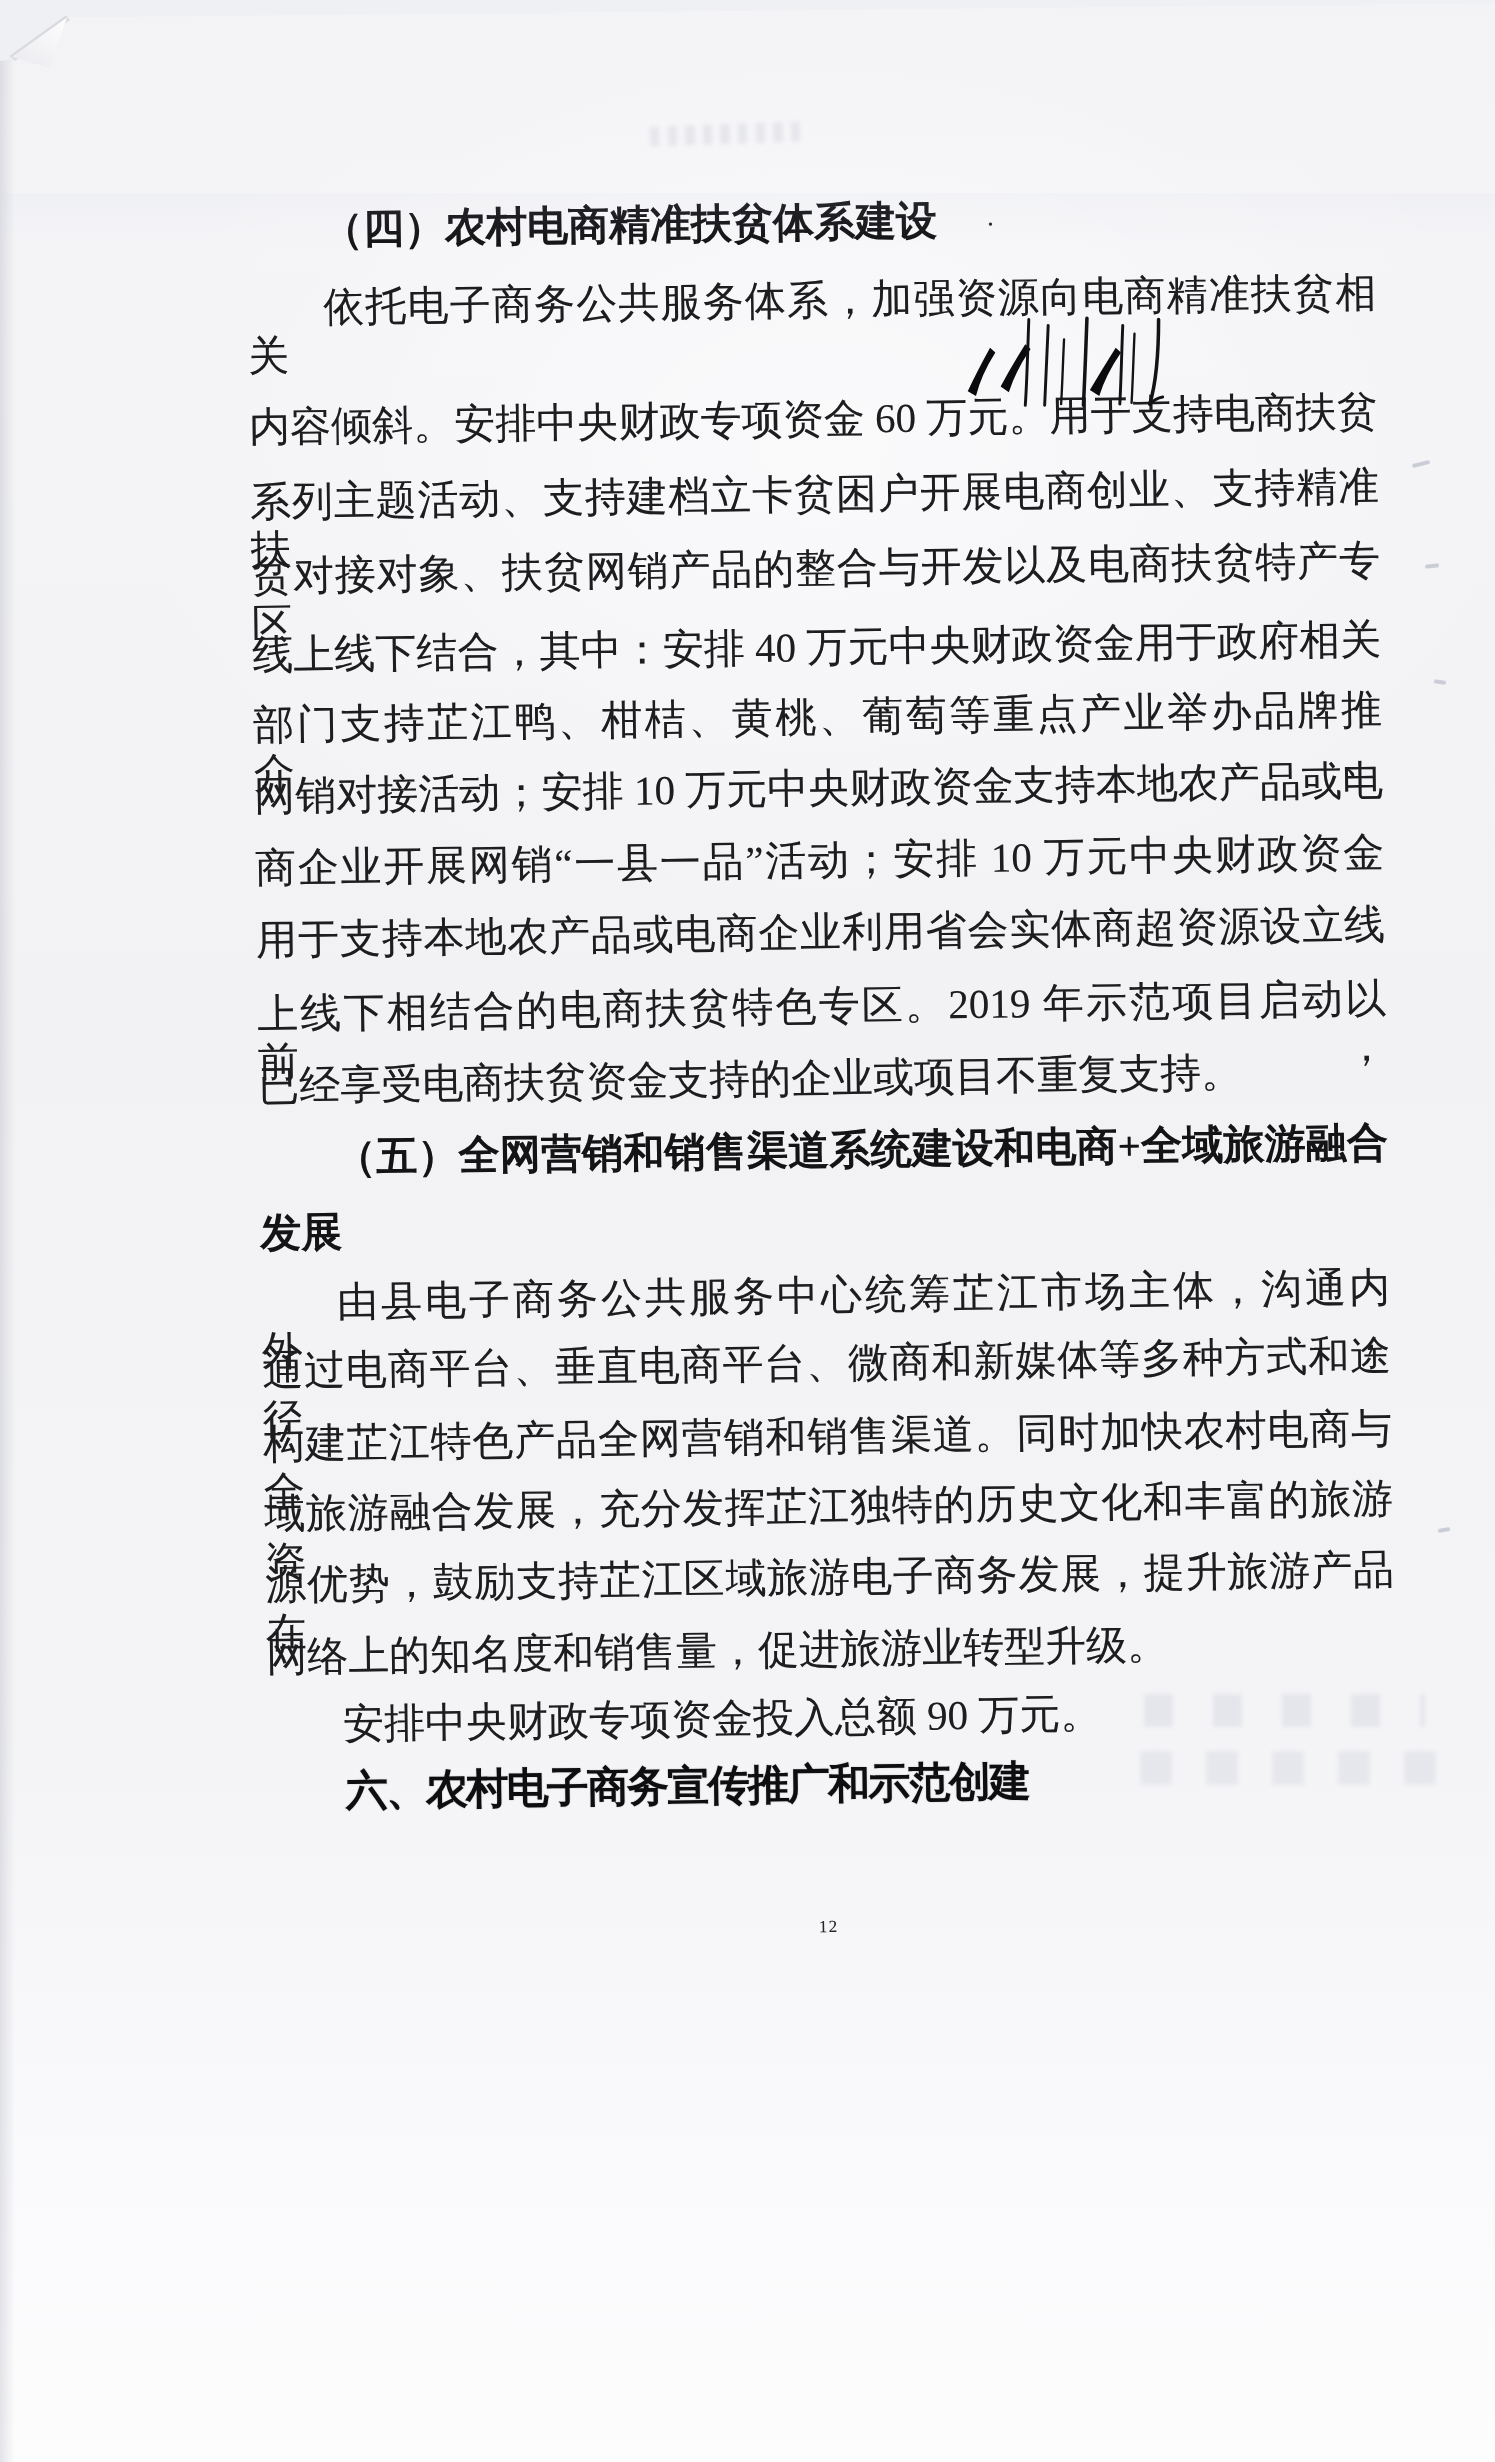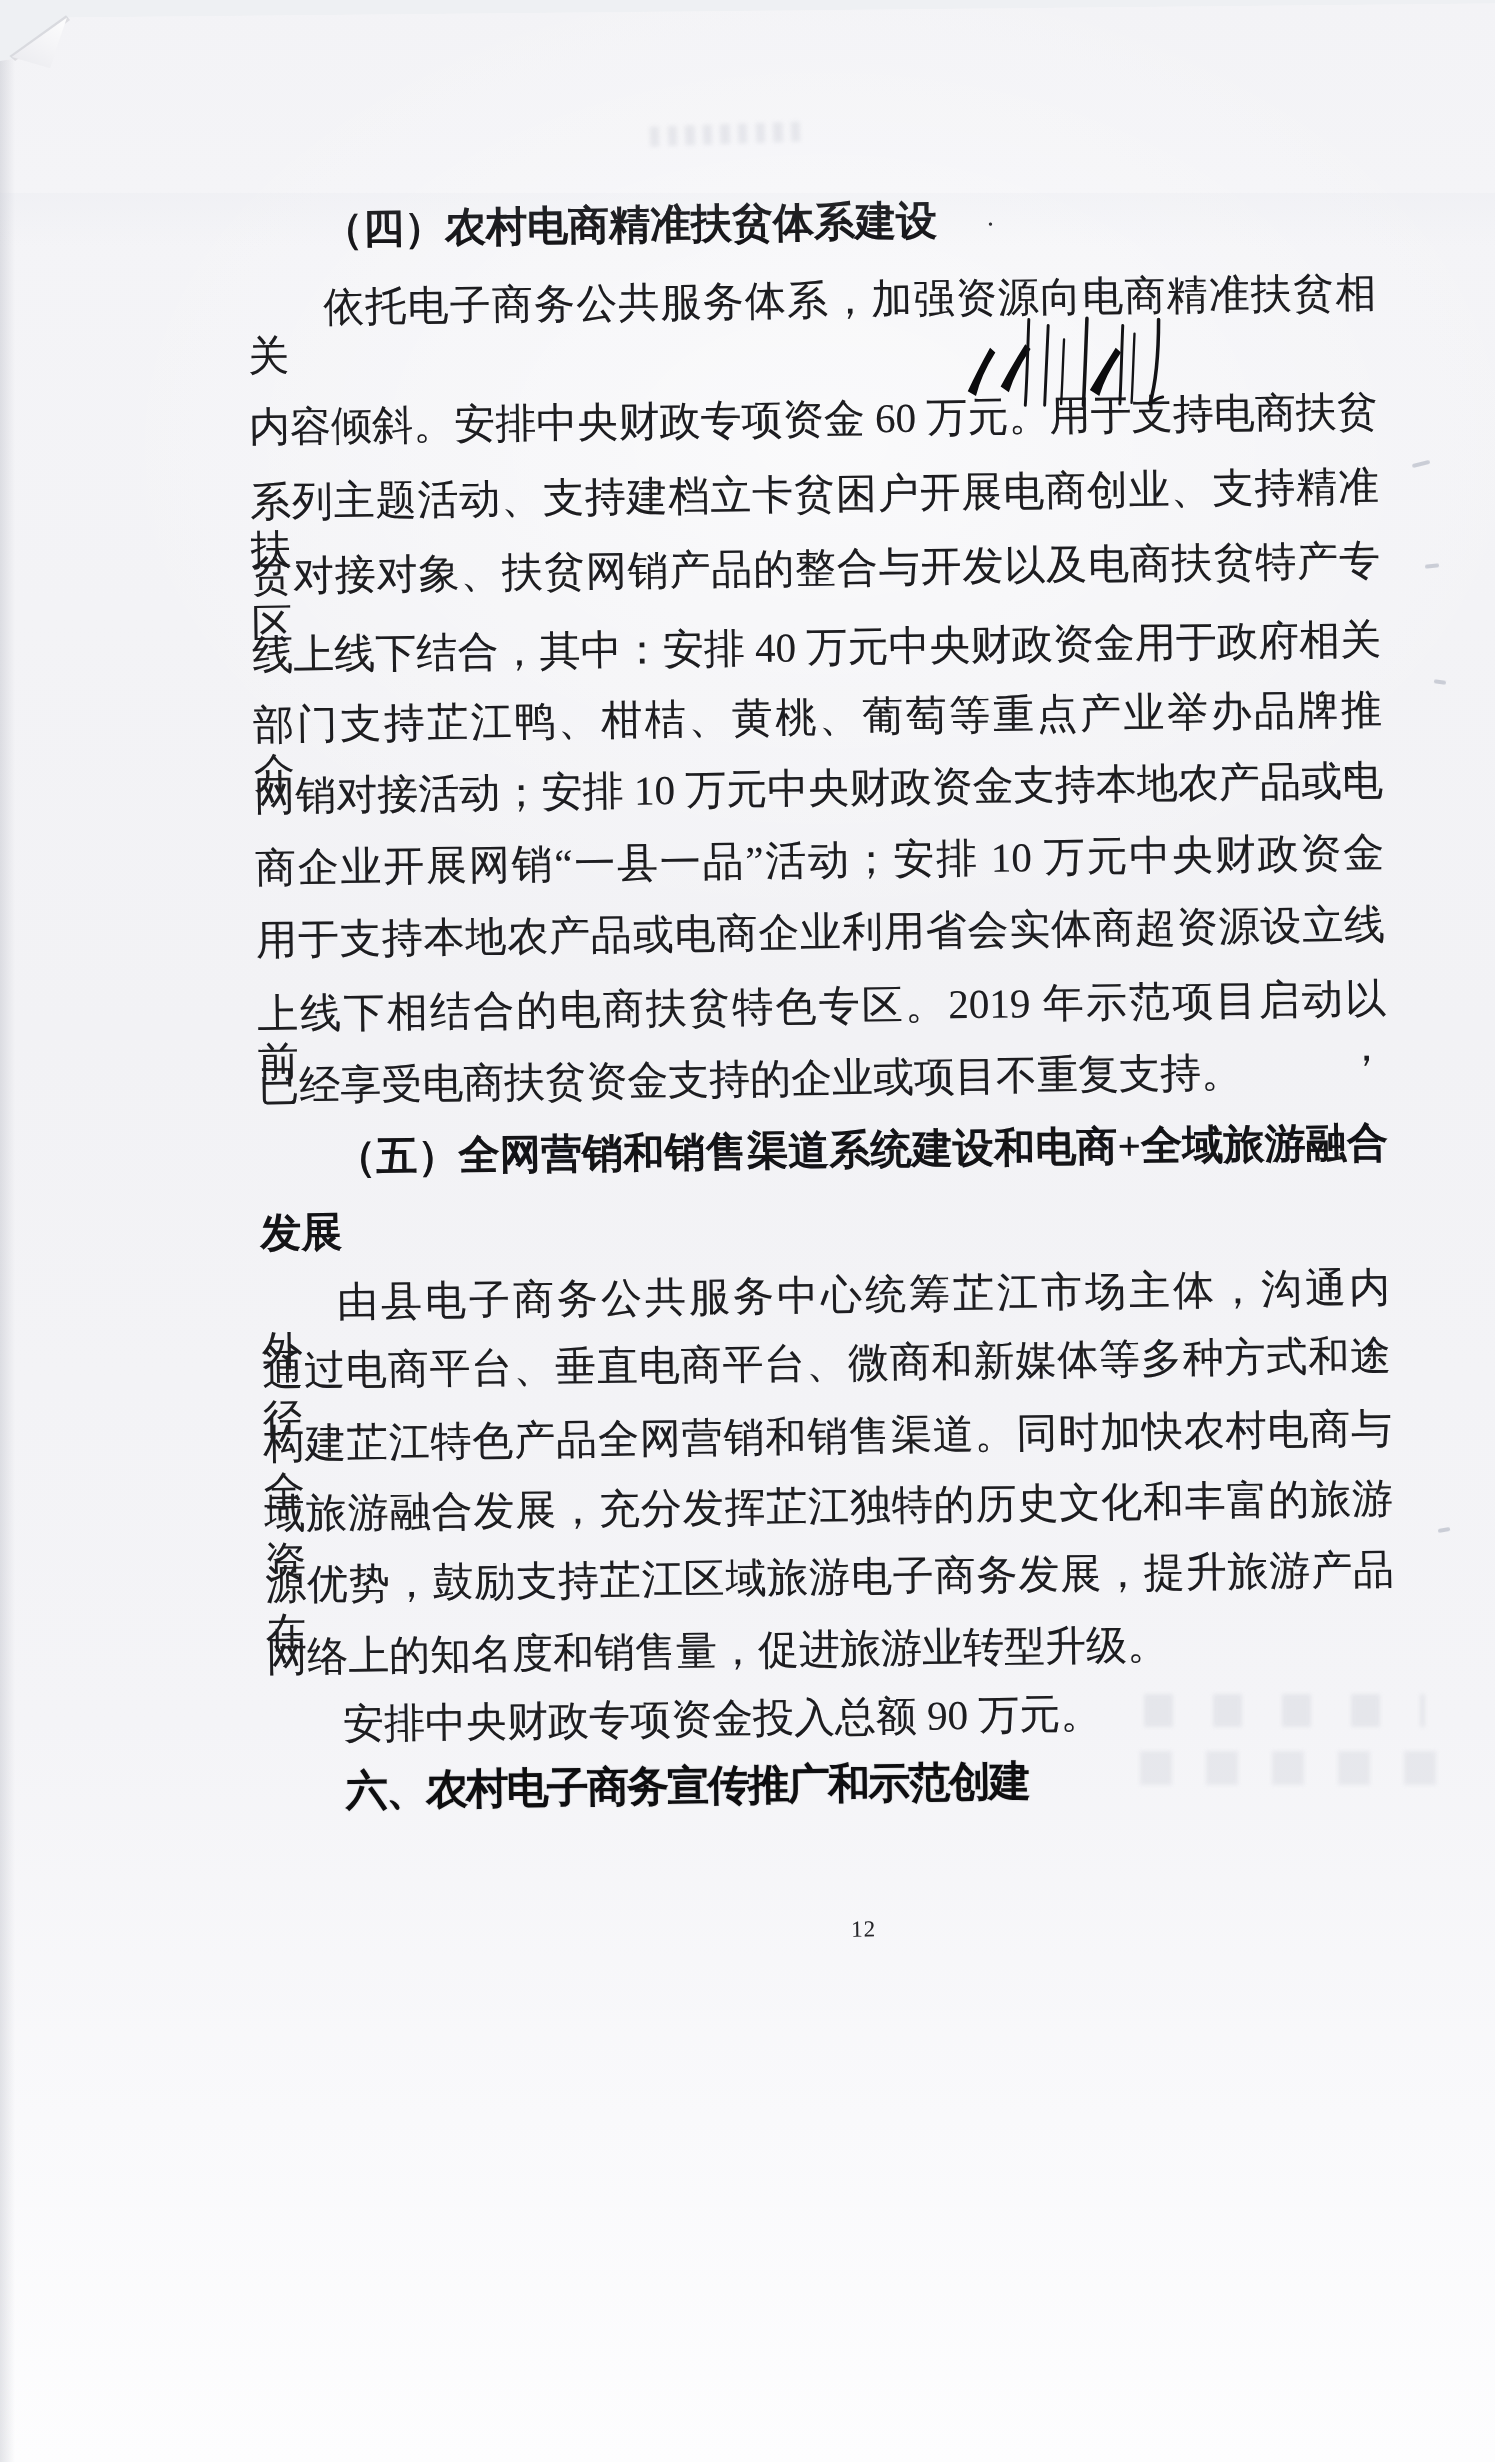--- a/index.html
+++ b/index.html
@@ -63,23 +63,22 @@
     text-shadow:0 0 1.2px rgba(10,10,12,.4);
   }
   .heading-dot{font-size:20px;vertical-align:middle;margin-left:50px;color:#2a2a2e;}
   .l0{top:206px}.l1{top:284px}.l2{top:403px}.l3{top:478px}.l4{top:552px}
   .l5{top:631px}.l6{top:701px}.l7{top:772px}.l8{top:844px}.l9{top:916px}
   .l10{top:990px}.l11{top:1062px}.l12{top:1134px}.l13{top:1209px}.l14{top:1279px}
   .l15{top:1347px}.l16{top:1420px}.l17{top:1490px}.l18{top:1561px}.l19{top:1633px}
   .l20{top:1701px}.l21{top:1767px}
   .page-number{
     position:absolute;left:795px;top:1925px;
-    font-size:23px;color:#26262a;letter-spacing:1.2px;
+    font-size:17px;color:#26262a;letter-spacing:1.2px;
     text-shadow:0 0 0.6px rgba(30,30,35,.3);
-    margin-left:32px;
   }
   
   .pen-marks{position:absolute;left:956px;top:310px;width:229px;height:106px;}
   
   .ghost{position:absolute;filter:blur(2.3px);opacity:.55;pointer-events:none;}
   .ghost-top{
     left:650px;top:124px;width:157px;height:20px;transform:rotate(-2deg);
     background:repeating-linear-gradient(90deg, rgba(150,155,172,.30) 0 9.4px, rgba(150,155,172,0) 9.4px 17.6px);
   }
   .ghost-b1{

